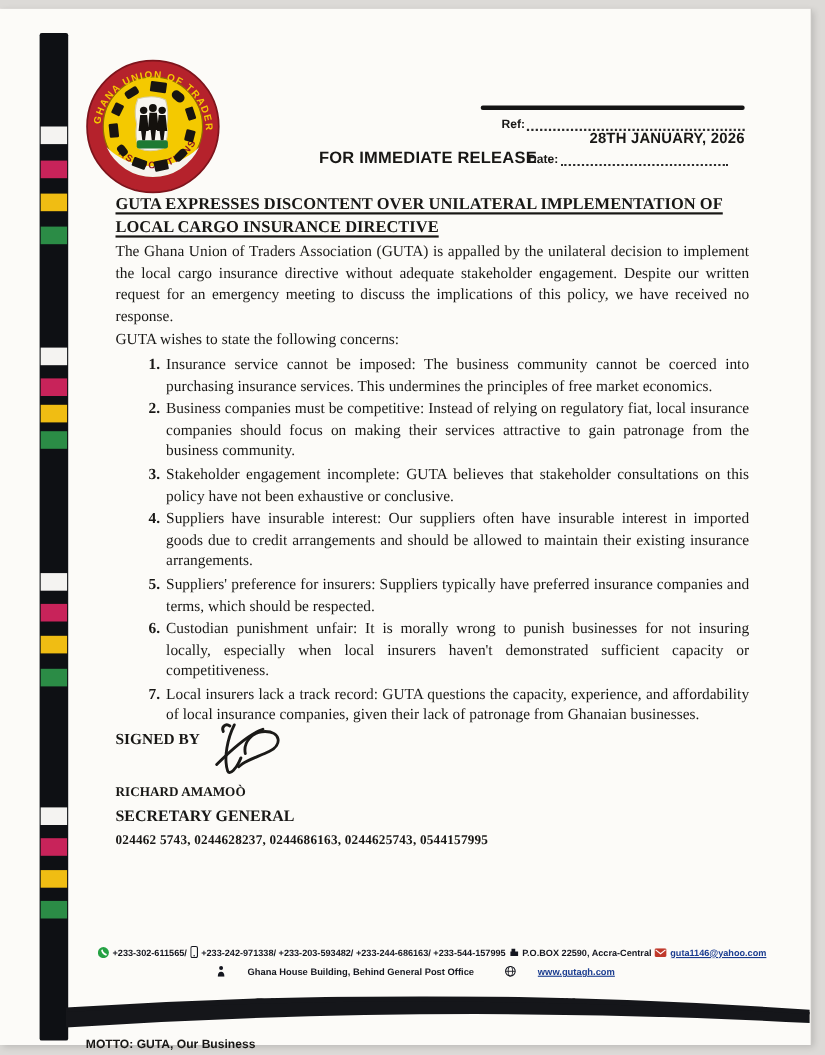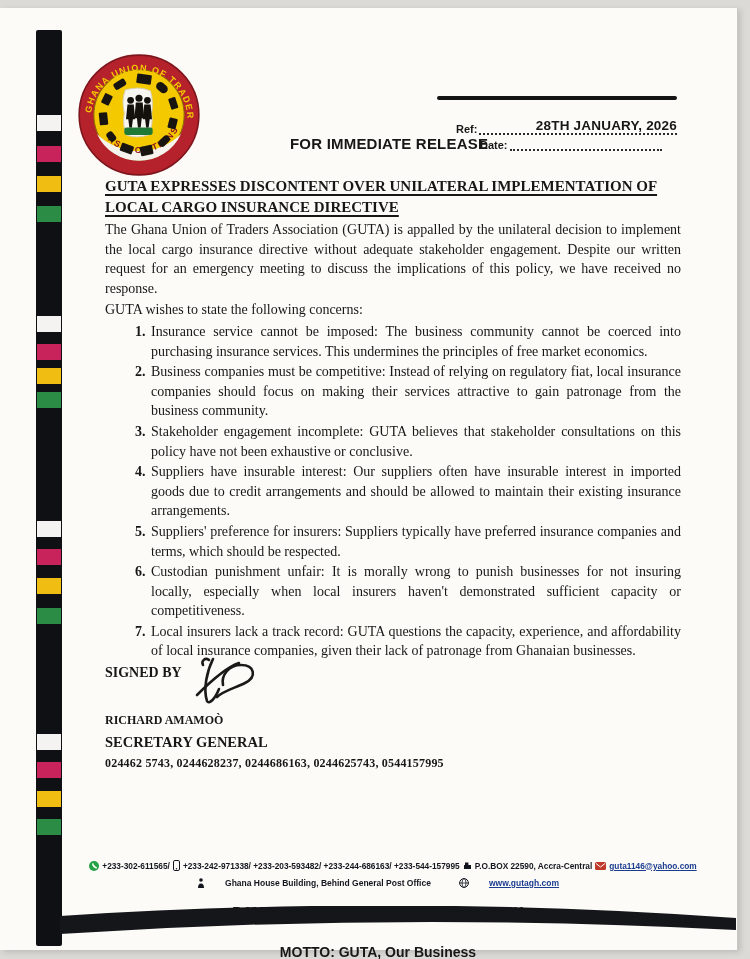--- a/index.html
+++ b/index.html
@@ -7,21 +7,21 @@
   .page{position:absolute;left:0;top:8px;width:737px;height:942px;background:#fcfbf8;
     box-shadow:1px 0 0 #c9c7c4, 3px 2px 6px rgba(0,0,0,.15);}
   
   .scan-strip{position:absolute;left:36px;top:22px;width:26px;height:916px;background:#0e1014;border-radius:2px;}
   .scan-strip .seg{position:absolute;left:1px;width:24px;height:16px;}
   .seg.w{background:#f4f3f1}.seg.p{background:#c8235a}.seg.y{background:#f0bd13}.seg.g{background:#2b8c46}
   
   .logo{position:absolute;left:76px;top:44px;width:126px;height:126px;}
   
   .ref-rule{position:absolute;left:437px;top:88px;width:240px;height:4px;background:#141414;border-radius:2px;}
-  .ref-row{position:absolute;left:456px;top:99px;width:221px;display:flex;align-items:flex-end;margin-top:16px;}
+  .ref-row{position:absolute;left:456px;top:99px;width:221px;display:flex;align-items:flex-end;}
   .date-row{position:absolute;left:480px;top:131px;width:182px;display:flex;align-items:flex-end;}
   .fld-label{font-weight:bold;font-size:11px;font-family:"Liberation Sans",sans-serif;}
   .dots{flex:1;border-bottom:2px dotted #2a2a2a;height:10px;margin-left:2px;}
   .date-value{position:absolute;left:437px;top:110px;width:240px;text-align:right;
     font-weight:bold;font-size:13.5px;font-family:"Liberation Sans",sans-serif;letter-spacing:.2px;}
   .release{position:absolute;left:290px;top:127px;font-weight:bold;font-size:15px;
     font-family:"Liberation Sans",sans-serif;letter-spacing:.2px;text-align:right;}
   
   .content{position:absolute;left:105px;top:168px;width:576px;font-size:14px;line-height:19.6px;}
   .doc-title{font-size:15px;font-weight:bold;line-height:21px;text-decoration:underline;
@@ -41,22 +41,22 @@
   .foot1{position:absolute;left:78px;top:852px;width:630px;display:flex;align-items:center;
     justify-content:center;gap:3px;font-family:"Liberation Sans",sans-serif;
     font-size:8.3px;font-weight:bold;color:#14161f;white-space:nowrap;}
   .foot2{position:absolute;left:78px;top:870px;width:600px;display:flex;align-items:center;
     justify-content:center;gap:20px;font-family:"Liberation Sans",sans-serif;
     font-size:8.5px;font-weight:bold;color:#14161f;}
   .linklike{color:#1a3c8f;text-decoration:underline;}
   .bankers{position:absolute;left:78px;top:896px;width:600px;text-align:center;
     font-family:"Liberation Sans",sans-serif;font-size:14px;font-weight:bold;letter-spacing:.2px;}
   .bottom-bar{position:absolute;left:58px;top:898px;width:680px;height:36px;}
-  .motto{position:absolute;left:78px;top:936px;width:600px;text-align:center;
-    font-family:"Liberation Sans",sans-serif;font-size:14px;font-weight:bold;}
+  .motto{position:absolute;left:78px;top:936px;width:600px;
+    font-family:"Liberation Sans",sans-serif;font-size:11px;font-weight:bold;}
   .ico{display:inline-block;vertical-align:middle;}
 </style>
 </head>
 <body>
 
 <div class="page">
 
   <div class="scan-strip">
     <div class="seg w" style="top:85px"></div>
       <div class="seg p" style="top:116px"></div>

